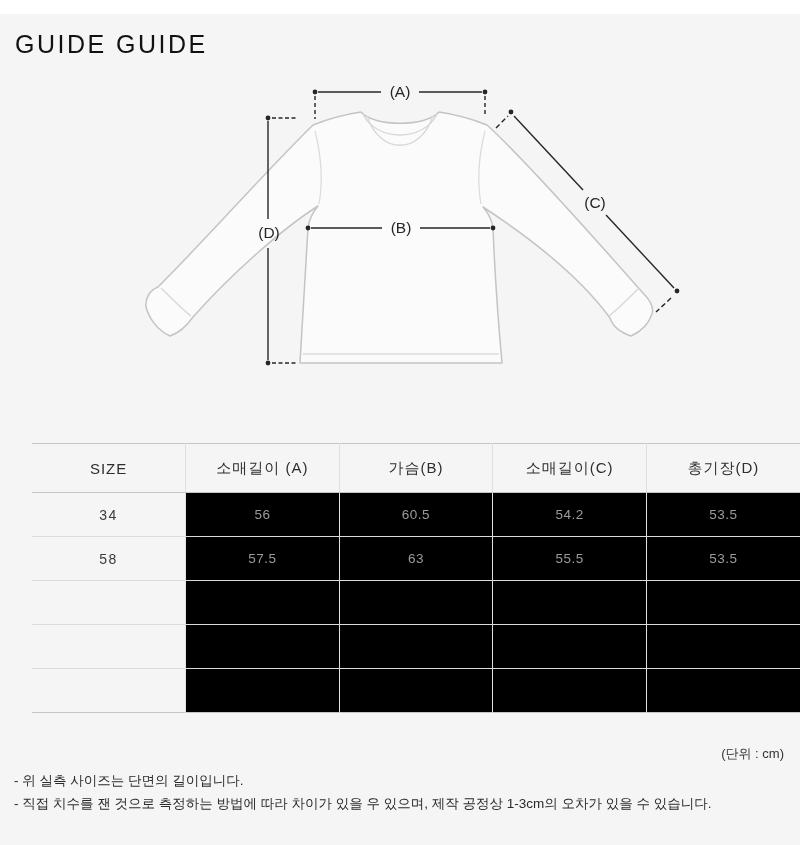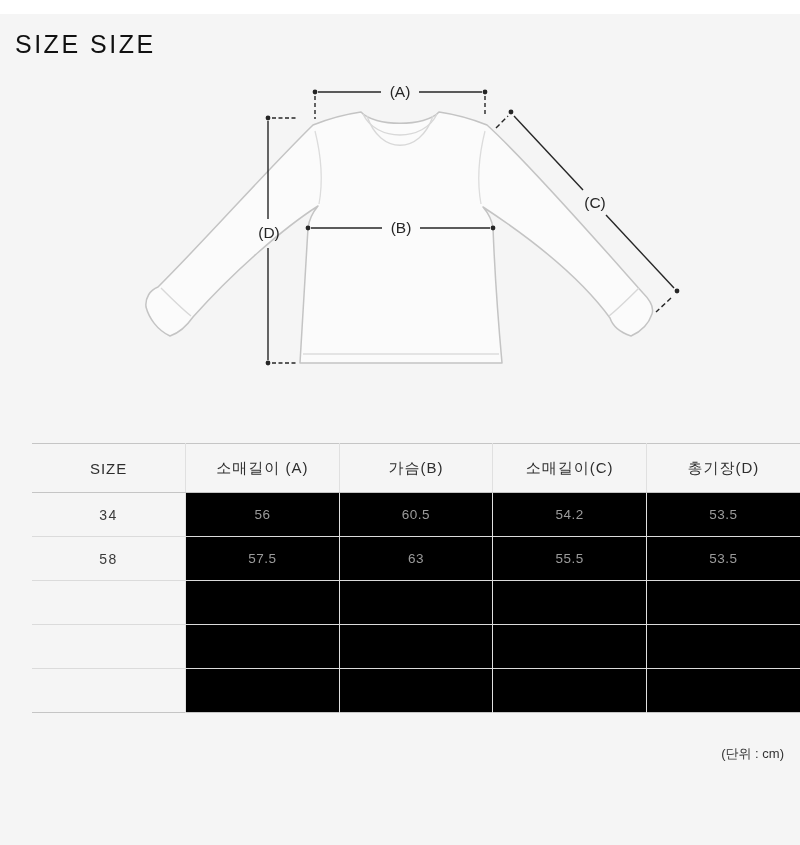--- a/index.html
+++ b/index.html
@@ -65,21 +65,21 @@
   .footnotes{
     position:absolute;left:14px;top:755px;right:16px;
     font-size:13.5px;color:#2a2a2a;line-height:23px;
   }
 </style>
 </head>
 <body>
 
 <div class="page">
 
-  <div class="page-title">SIZE SIZE</div>
+  <div class="page-title">GUIDE GUIDE</div>
 
   <div class="diagram-wrap">
     <svg width="800" height="302" viewBox="0 78 800 302">
 
       <path d="M 313,125
            C 328,119 347,114 361,112
            C 374,127 426,127 439,112
            C 453,114 472,119 487,125
            C 530,164 610,256 643,293
            C 650,300 654,308 652,314
@@ -192,14 +192,18 @@
           <td></td>
           <td></td>
           <td></td>
           <td></td>
         </tr>
       </tbody>
   </table>
 
   <div class="unit-note">(단위 : cm)</div>
 
+  <div class="footnotes">
+      <div>- 위 실측 사이즈는 단면의 길이입니다.</div>
+      <div>- 직접 치수를 잰 것으로 측정하는 방법에 따라 차이가 있을 우 있으며, 제작 공정상 1-3cm의 오차가 있을 수 있습니다.</div>
+    </div>
 
 </div>
 
 </body></html>

